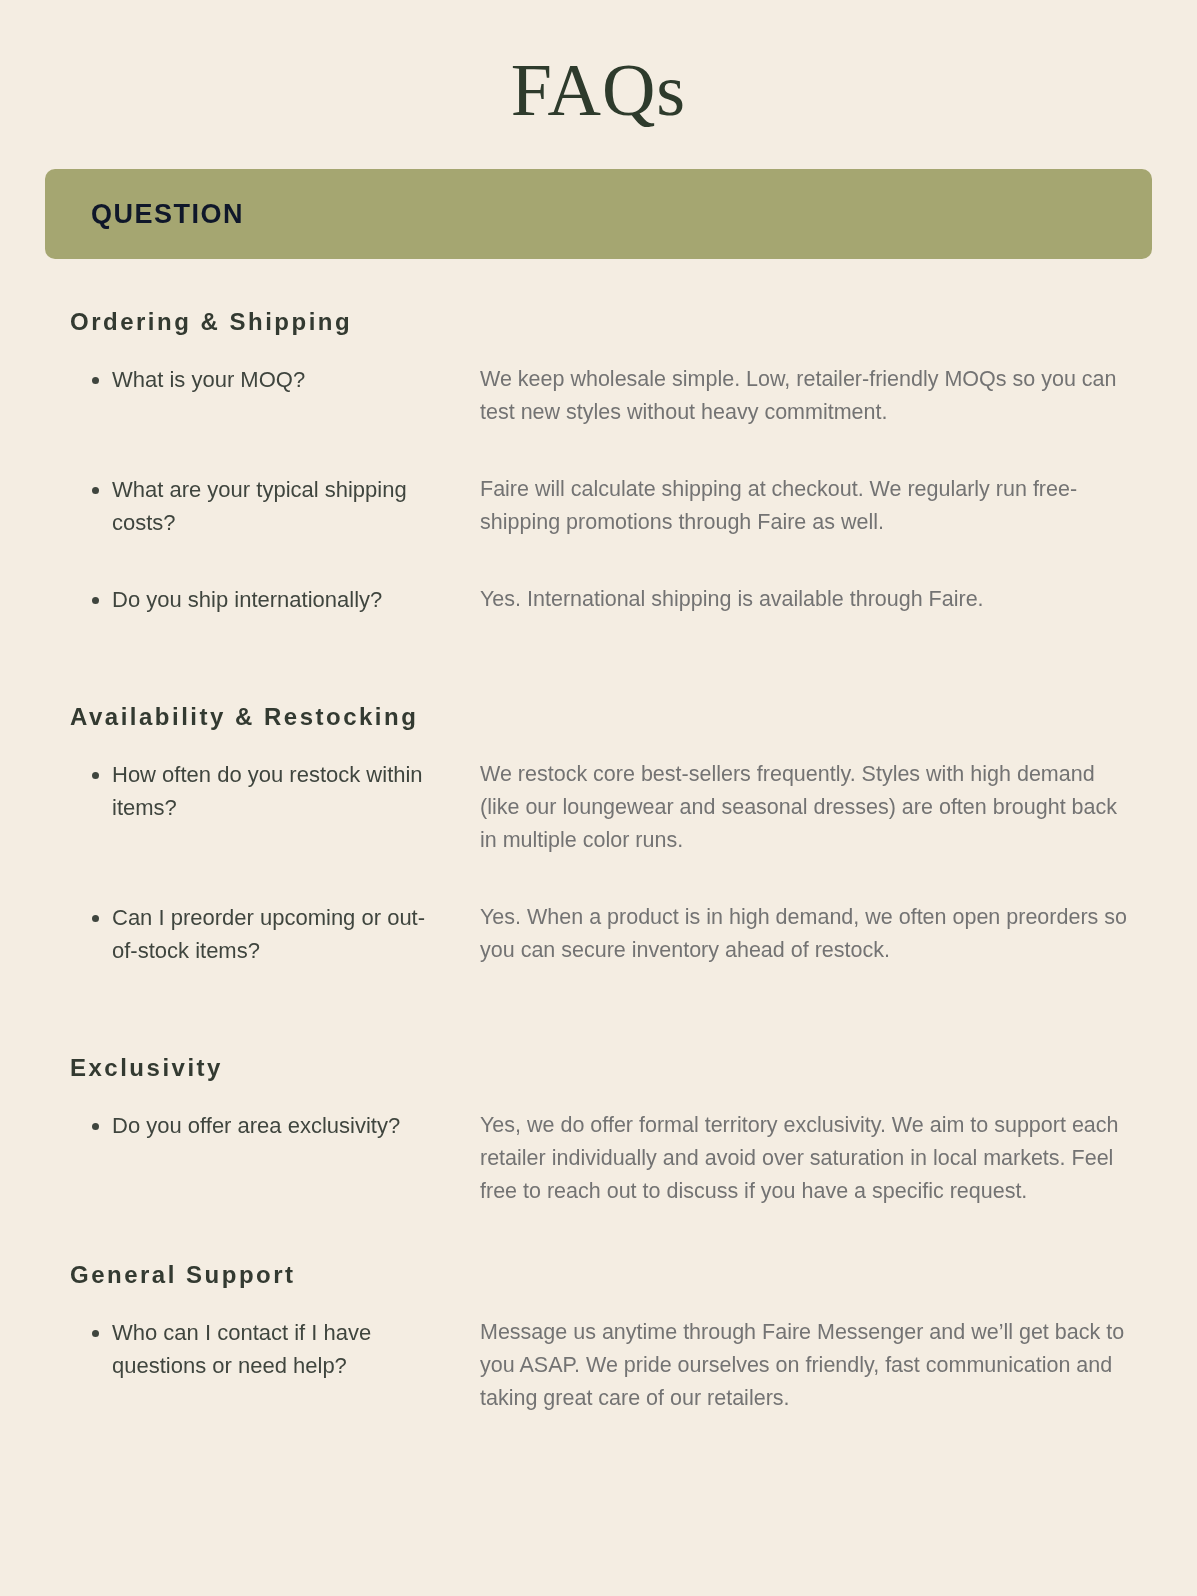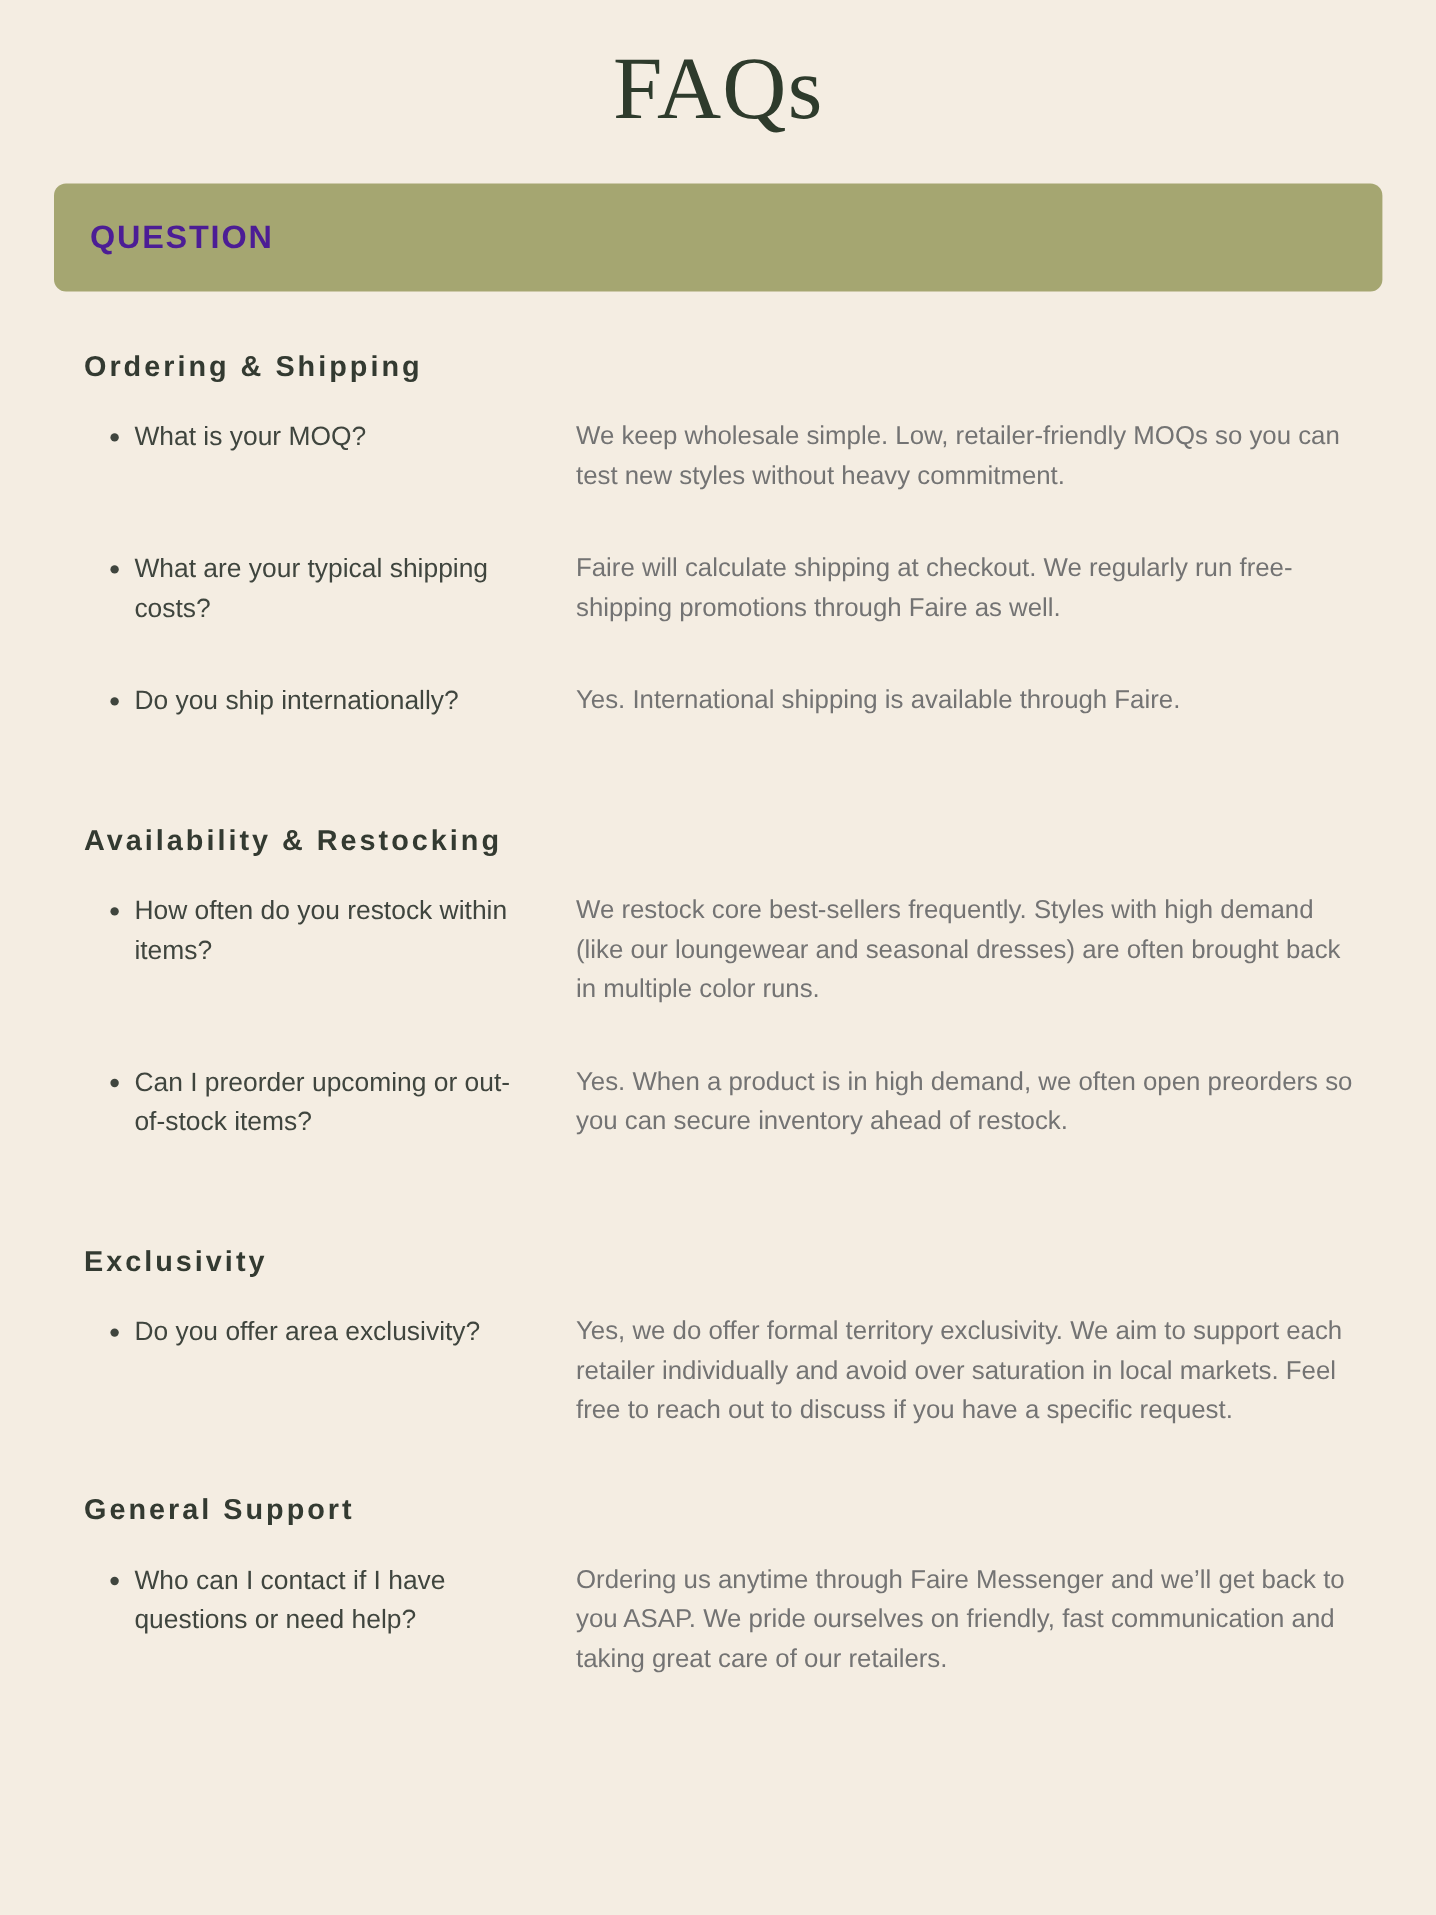--- a/index.html
+++ b/index.html
@@ -5,21 +5,21 @@
   * { margin: 0; padding: 0; box-sizing: border-box; }
   html, body { background: #f4ede2; }
   body {
     width: 1197px;
     min-height: 1596px;
     font-family: "Liberation Sans", sans-serif;
     color: #3f453e;
     margin: 0 auto;
     position: relative;
   }
-  .page { padding: 32px 0 80px 0; }
+  .page { padding: 48px 0 80px 0; }
 
   .faq-title {
     font-family: "Liberation Serif", serif;
     font-weight: 500;
     font-size: 74px;
     letter-spacing: 1px;
     color: #2e3b2c;
     text-align: center;
     line-height: 1.15;
     margin-bottom: 36px;
@@ -29,25 +29,26 @@
     margin: 0 45px;
     height: 90px;
     background: #a5a671;
     border-radius: 10px;
     display: grid;
     grid-template-columns: 405px 1fr;
     align-items: center;
     padding: 0 30px;
   }
   .header-label {
-    color: #4c1d95;
+    color: #0f172a;
     font-weight: bold;
     font-size: 27px;
     letter-spacing: 1.5px;
     font-stretch: condensed;
+    margin-left: 16px;
   }
 
   .content { padding: 0 70px; }
 
   .section { margin-top: 48px; }
   .section + .section { margin-top: 86px; }
   .section-heading {
     font-size: 24px;
     font-weight: bold;
     letter-spacing: 2.5px;
@@ -165,19 +166,19 @@
 
     <div class="section tight">
       <h2 class="section-heading">General Support</h2>
       <div class="rows">
         <div class="row">
           <div class="q-cell">
               <ul class="q-list">
                 <li>Who can I contact if I have questions or need help?</li>
               </ul>
             </div>
-          <div class="answer">Ordering us anytime through Faire Messenger and we’ll get back to you ASAP. We pride ourselves on friendly, fast communication and taking great care of our retailers.</div>
+          <div class="answer">Message us anytime through Faire Messenger and we’ll get back to you ASAP. We pride ourselves on friendly, fast communication and taking great care of our retailers.</div>
         </div>
       </div>
     </div>
 
   </div>
 </div>
 
 </body></html>

